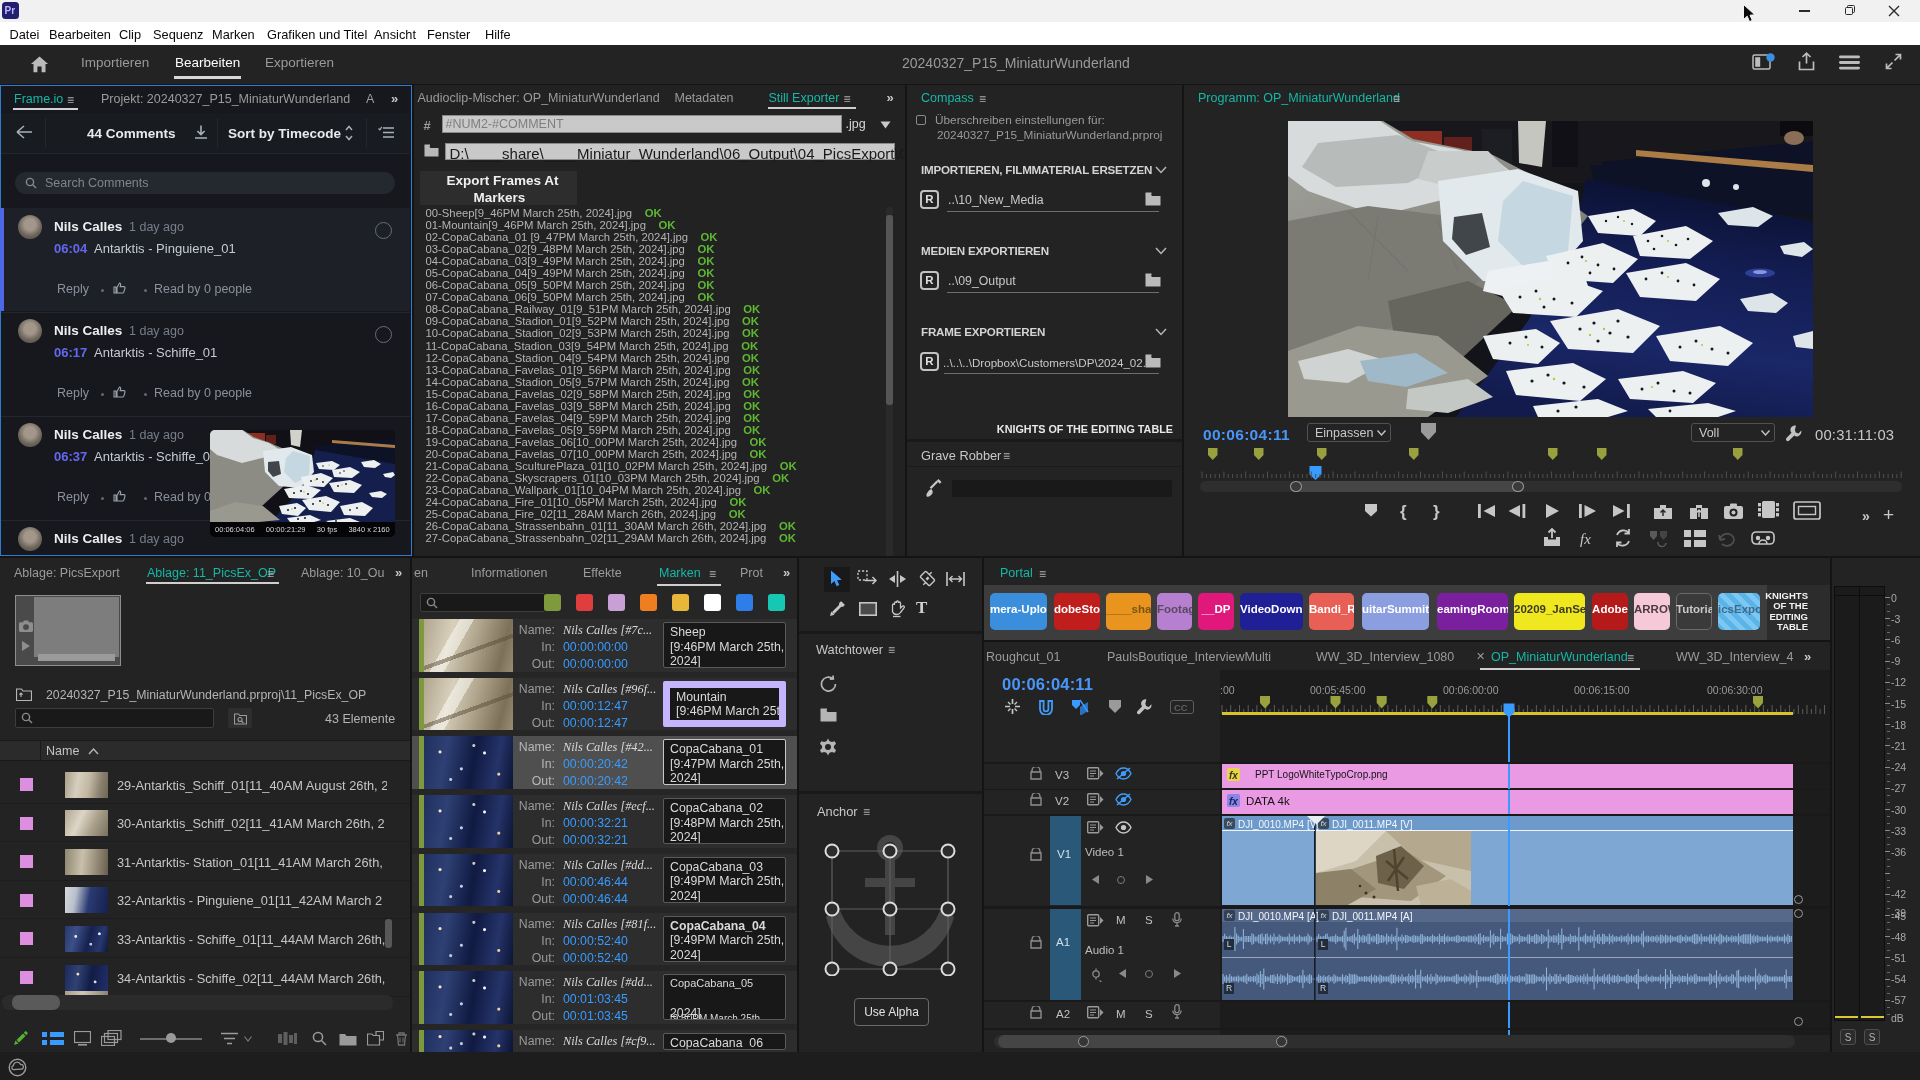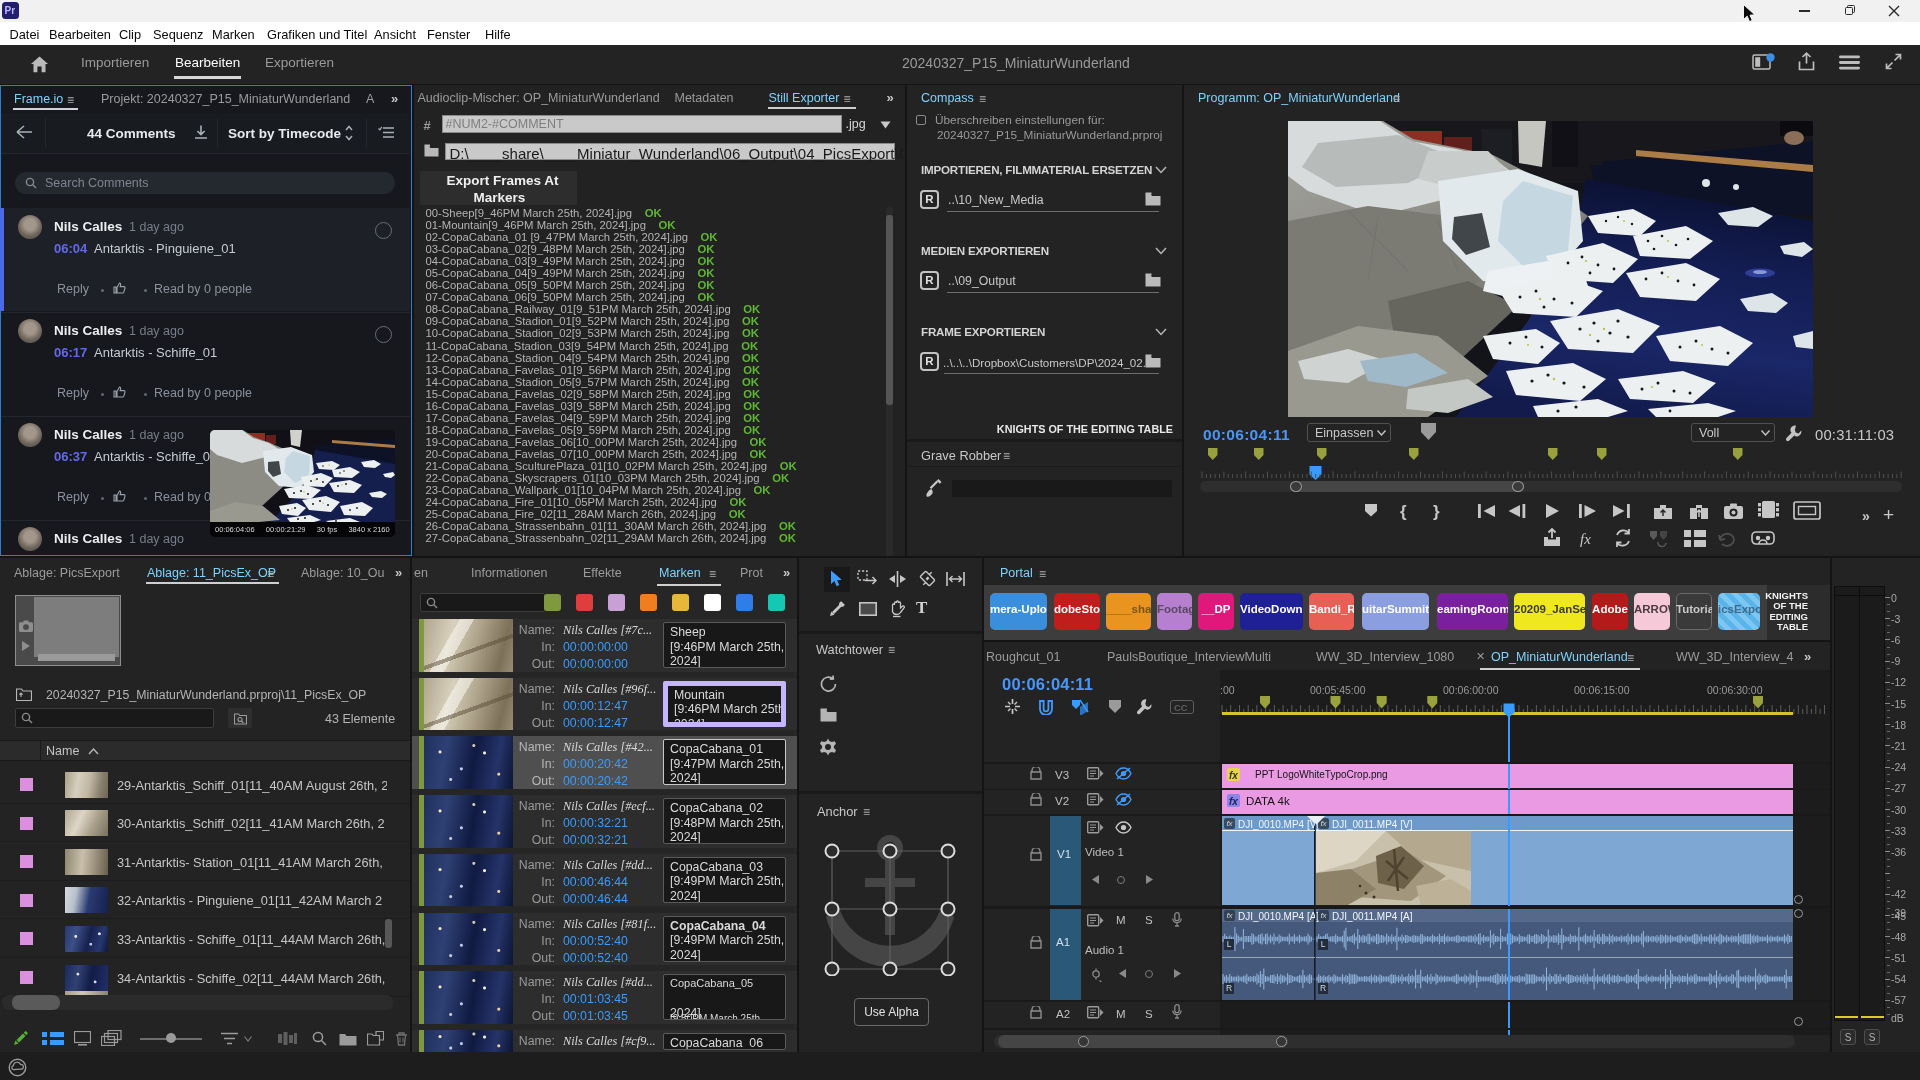--- a/index.html
+++ b/index.html
@@ -3,21 +3,21 @@
 <meta charset="utf-8">
 <style>
   * { margin:0; padding:0; box-sizing:border-box; }
   html,body { width:1920px; height:1080px; overflow:hidden; background:#141414;
     font-family:"Liberation Sans", sans-serif; }
   .abs { position:absolute; }
   #root { position:relative; width:1920px; height:1080px; background:#141414; overflow:hidden; }
   .panel { position:absolute; background:#232323; overflow:hidden; }
   .t { position:absolute; white-space:nowrap; }
   .tabtxt { color:#9b9b9b; font-size:12.5px; }
-  .tabon { color:#7dd3fc; font-size:12.5px; }
+  .tabon { color:#14b8a6; font-size:12.5px; }
   .ham { color:#b0b0b0; font-size:12px; font-weight:bold; letter-spacing:0; }
   .chev { color:#c8c8c8; font-weight:bold; font-size:13px; }
 </style>
 </head>
 <body>
 <div id="root">
 
 <div class="abs" style="left:0;top:0;width:1920px;height:22px;background:#f1f1f1;"></div>
 <div class="abs" style="left:2px;top:2px;width:17px;height:17px;background:#221e70;border-radius:3.5px;"></div>
 <div class="t" style="left:4.5px;top:5px;color:#c0baf8;font-size:10px;font-weight:bold;">Pr</div>
@@ -757,21 +757,21 @@
   </div>
   <div class="abs" style="left:0;top:119.7px;width:385px;height:52.5px;background:#2d2d2d;"></div>
   <div class="abs" style="left:7px;top:119.7px;width:5px;height:52.5px;background:#7f9a3c;"></div>
   <div class="abs" style="left:12px;top:119.7px;width:89px;height:52.5px;background:linear-gradient(160deg, transparent 0 55%, rgba(90,75,55,0.5) 55% 60%, transparent 60%),linear-gradient(120deg, transparent 0 30%, rgba(255,255,250,0.5) 30% 42%, transparent 42%),linear-gradient(105deg,#b0a58e 0%,#d8d0bc 30%,#a89d84 60%,#7c7158 85%,#998e74 100%);"></div>
   <div class="t" style="left:103px;top:123.7px;width:40px;text-align:right;color:#9a9a9a;font-size:12.3px;">Name:</div>
   <div class="t" style="left:113px;top:140.7px;width:30px;text-align:right;color:#9a9a9a;font-size:12.3px;">In:</div>
   <div class="t" style="left:105px;top:157.7px;width:38px;text-align:right;color:#9a9a9a;font-size:12.3px;">Out:</div>
   <div class="t" style="left:151px;top:123.7px;color:#dadada;font-size:12.3px;font-style:italic;font-family:'Liberation Serif',serif;">Nils Calles [#96f...</div>
   <div class="t" style="left:151px;top:140.7px;color:#389bff;font-size:12.3px;">00:00:12:47</div>
   <div class="t" style="left:151px;top:157.7px;color:#389bff;font-size:12.3px;">00:00:12:47</div>
-  <div class="abs" style="left:251px;top:122.7px;width:123px;height:46px;background:#181818;border:5px solid #c4b5fd;border-radius:2px;overflow:hidden;">
+  <div class="abs" style="left:251px;top:122.7px;width:123px;height:46px;background:#181818;border:7px solid #c4b5fd;border-radius:2px;overflow:hidden;">
     <div class="t" style="left:6px;top:2px;color:#dadada;font-size:12.3px;">Mountain</div>
     <div class="t" style="left:6px;top:16.5px;color:#dadada;font-size:12.3px;">[9:46PM March 25th,</div>
     <div class="t" style="left:6px;top:31px;color:#dadada;font-size:12.3px;">2024]</div>
   </div>
   <div class="abs" style="left:0;top:178.4px;width:385px;height:52.5px;background:#4f4f4f;"></div>
   <div class="abs" style="left:7px;top:178.4px;width:5px;height:52.5px;background:#7f9a3c;"></div>
   <div class="abs" style="left:12px;top:178.4px;width:89px;height:52.5px;background:radial-gradient(circle at 18% 30%, rgba(255,240,200,0.95) 0 1px, transparent 2px),radial-gradient(circle at 42% 62%, rgba(210,225,255,0.9) 0 1px, transparent 2px),radial-gradient(circle at 68% 32%, rgba(255,255,255,0.95) 0 1px, transparent 2px),radial-gradient(circle at 84% 72%, rgba(255,225,170,0.9) 0 1px, transparent 2px),radial-gradient(circle at 30% 82%, rgba(255,255,255,0.75) 0 1px, transparent 2px),radial-gradient(circle at 56% 18%, rgba(255,245,215,0.8) 0 1px, transparent 2px),linear-gradient(100deg,#202f5e 0%,#2e4074 25%,#101a42 55%,#253369 80%,#0c1534 100%);;background-repeat:no-repeat"></div>
   <div class="t" style="left:103px;top:182.4px;width:40px;text-align:right;color:#b8b8b8;font-size:12.3px;">Name:</div>
   <div class="t" style="left:113px;top:199.4px;width:30px;text-align:right;color:#b8b8b8;font-size:12.3px;">In:</div>
   <div class="t" style="left:105px;top:216.4px;width:38px;text-align:right;color:#b8b8b8;font-size:12.3px;">Out:</div>

